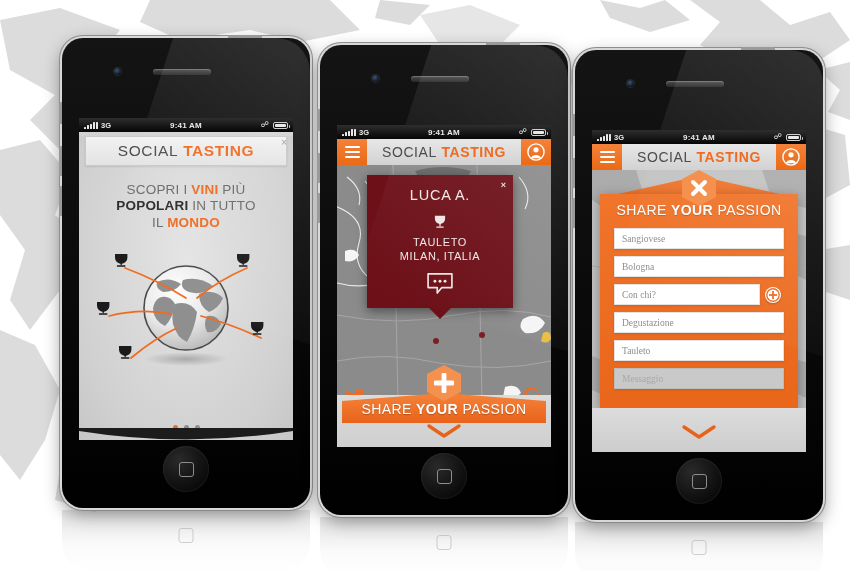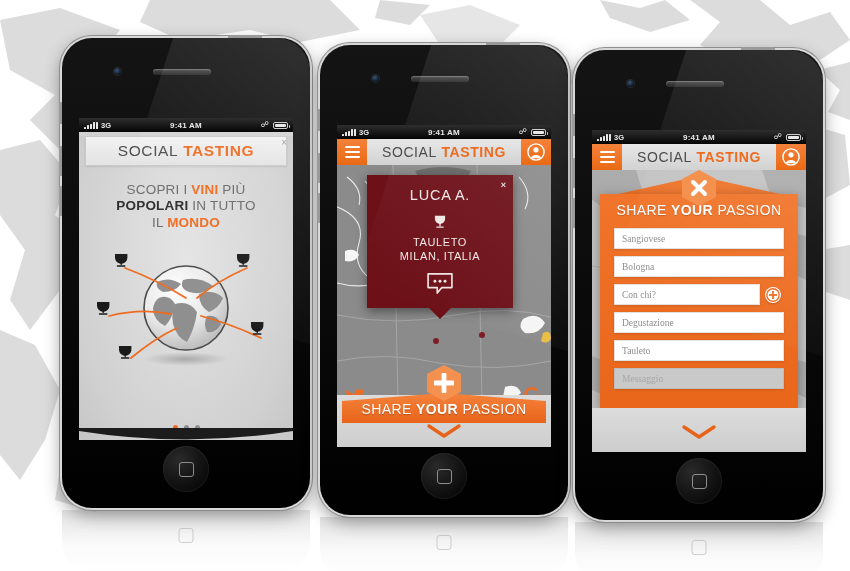--- a/index.html
+++ b/index.html
@@ -14,21 +14,21 @@
   #bg-map { position:absolute; inset:0; z-index:0; }
   #bg-map svg { width:100%; height:100%; display:block; }
 
   
   #stage { position:absolute; inset:0; z-index:2; }
 
   
   .phone {
     position:absolute;
     width:248px; height:470px;
-    border-radius:30px;
+    border-radius:21px;
     background:linear-gradient(180deg,#141414 0%,#0a0a0a 55%,#000 100%);
     box-shadow:
        0 0 0 2px #d8d8d8,
        0 0 0 3px #8e8e8e,
        0 6px 18px rgba(0,0,0,.45);
   }
   .phone.p1 { left:62px;  top:38px; }
   .phone.p2 { left:320px; top:45px; }
   .phone.p3 { left:575px; top:50px; }
 

